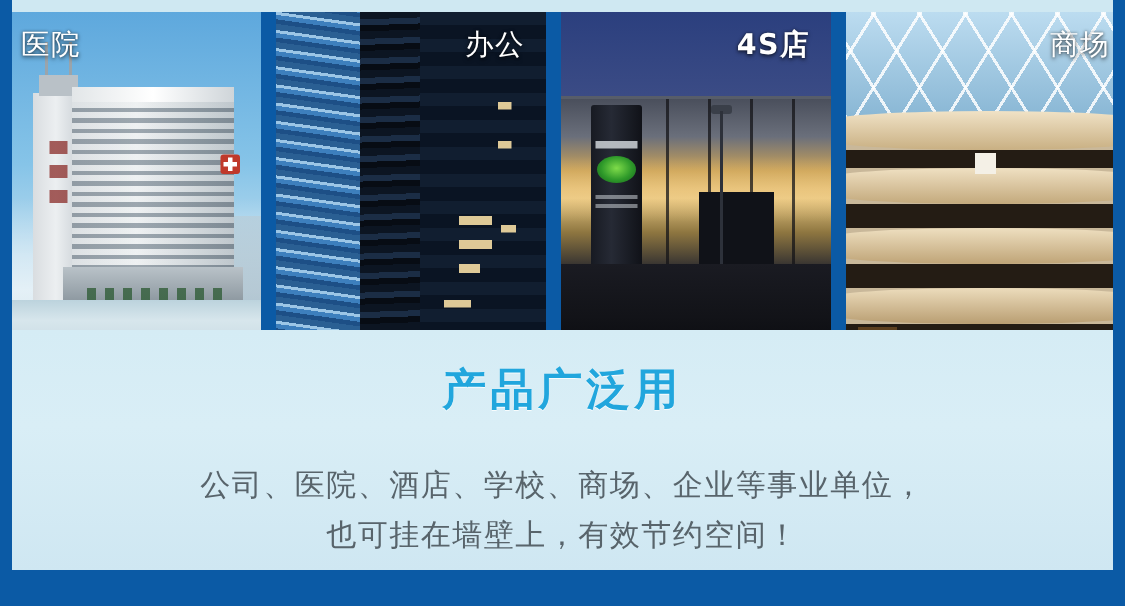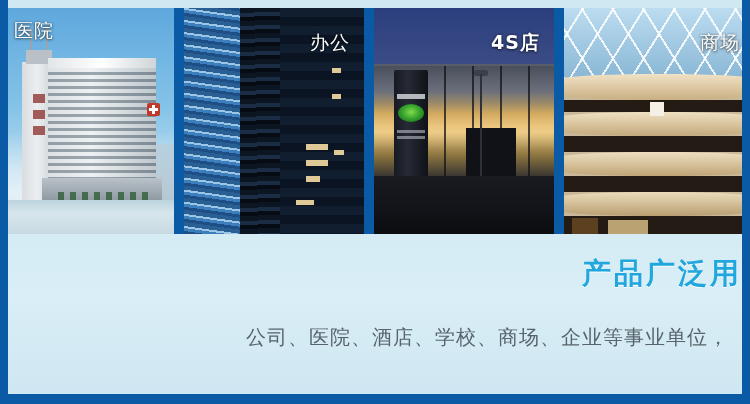--- a/index.html
+++ b/index.html
@@ -82,21 +82,21 @@
     top: 10px;
     font-size: 19px;
     line-height: 24px;
     color: #ffffff;
     letter-spacing: 1px;
     text-shadow: 0 1px 3px rgba(0,0,0,.55), 0 0 2px rgba(0,0,0,.5);
     z-index: 5;
     white-space: nowrap;
   }
   .label-left  { left: 14px; }
-  .label-right { right: 14px; margin-top: 12px; }
+  .label-right { right: 14px; }
 
   
   .p1 { width: 174px; background: linear-gradient(180deg,#5ea8dd 0%, #86c4e8 45%, #bcdcee 72%, #cfe2ea 100%); }
   .p1 .sky-haze { position:absolute; left:0; right:0; top:55%; height:45%; background:linear-gradient(180deg, rgba(255,255,255,0) 0%, rgba(255,255,255,.55) 60%, rgba(210,228,236,.9) 100%); }
   .p1 .water { position:absolute; left:0; right:0; bottom:0; height:34px; background:linear-gradient(180deg,#bcd3dd 0%, #d7e6ec 40%, #c7d9e2 100%); }
   .p1 .quay { position:absolute; left:0; right:0; bottom:26px; height:8px; background:#4c6b52; opacity:.75;}
   .p1 .tower { position:absolute; left:22px; bottom:34px; width:34px; height:138px; background:linear-gradient(90deg,#d9dde0,#eceff1 45%,#c6cdd2); }
   .p1 .tower-top { position:absolute; left:26px; bottom:170px; width:26px; height:14px; background:#b9c1c7; }
   .p1 .mast { position:absolute; bottom:184px; width:2px; height:22px; background:#9aa4ab; }
   .p1 .mast.m1 { left:30px; } .p1 .mast.m2 { left:46px; }
@@ -169,26 +169,26 @@
   .p4 .d4 { top:208px; height:18px; }
   .p4 .sign { position:absolute; left:86px; top:94px; width:14px; height:14px; background:#f4f0e6; }
   .p4 .shop { position:absolute; background:#b98d4a; opacity:.8; }
   .p4 .s1 { left:8px; top:210px; width:26px; height:16px; background:#6b4a22; }
   .p4 .s2 { left:44px; top:212px; width:40px; height:14px; background:#e0c48a; }
 
   
   .content {
     position: absolute;
     left: 8px;
-    top: 234px;
+    top: 220px;
     width: 734px;
     height: 160px;
     background: linear-gradient(180deg, #d5ecf5 0%, #d9eef6 40%, #cfe7f2 100%);
     box-sizing: border-box;
-    text-align: right;
+    text-align: center;
   }
 
   .headline {
     margin: 0;
     padding-top: 20px;
     font-size: 29px;
     font-weight: bold;
     letter-spacing: 3px;
     color: #21a6dd;
     text-shadow: 0 1px 0 rgba(255,255,255,.8);
@@ -286,16 +286,17 @@
   <div class="panel-gap-rail" style="left:554px"></div>
 
   <div class="rail left"></div>
   <div class="rail right"></div>
   <div class="bottom-rail"></div>
 
   <div class="content">
     <h2 class="headline">产品广泛用</h2>
     <p class="subline">
       <span>公司、医院、酒店、学校、商场、企业等事业单位，</span><br>
+      <span>也可挂在墙壁上，有效节约空间！</span>
     </p>
   </div>
 
 </div>
 
 </body></html>

